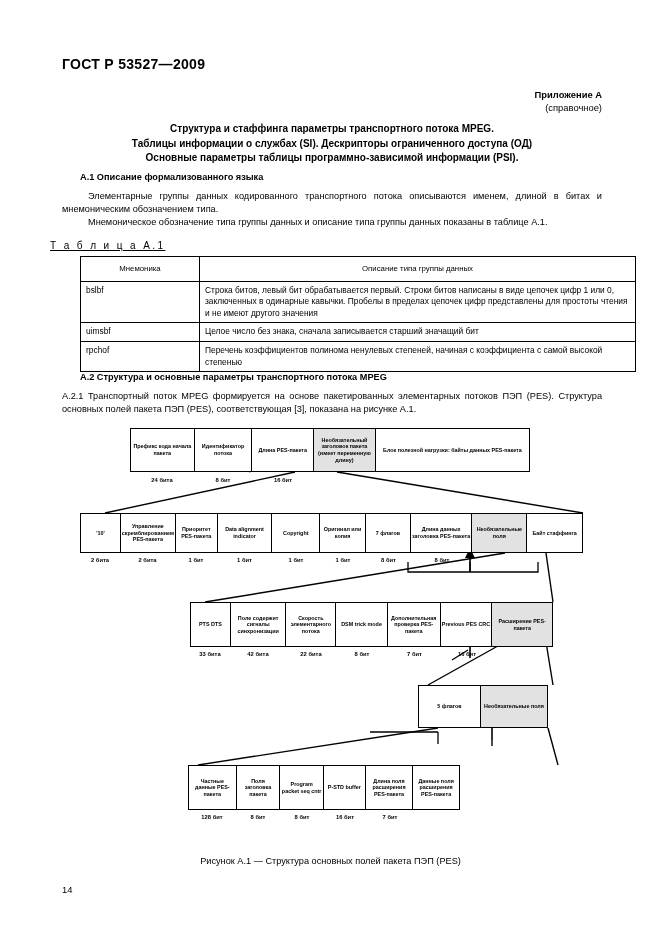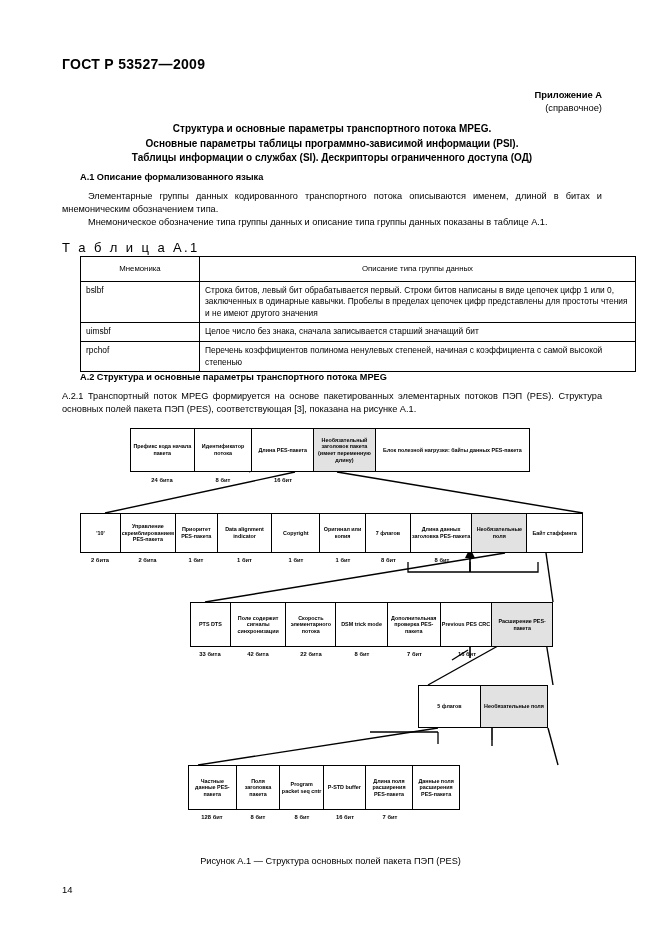--- a/index.html
+++ b/index.html
@@ -61,24 +61,25 @@
     font-size: 9.2px;
     line-height: 13.2px;
     text-align: justify;
   }
   .para .ind {
     display: block;
     text-indent: 26px;
   }
   .table-caption {
     position: absolute;
-    left: 62px;
+    left: 50px;
     top: 240px;
-    font-size: 13px;
+    font-size: 10px;
     letter-spacing: 2.4px;
+    text-decoration: underline;
   }
   table.a1 {
     position: absolute;
     left: 80px;
     top: 256px;
     width: 556px;
     border-collapse: collapse;
     font-size: 8.4px;
   }
   table.a1 th, table.a1 td {
@@ -161,23 +162,23 @@
 <div class="page">
 
   <div class="std-header">ГОСТ Р 53527—2009</div>
 
   <div class="annex-block">
     <div>Приложение  А</div>
     <div class="annex-sub">(справочное)</div>
   </div>
 
   <div class="title-block">
-    <div>Структура и основные параметры транспортного потока MPEG.</div>
+    <div>Структура и стаффинга параметры транспортного потока MPEG.</div>
+    <div>Таблицы информации о службах (SI). Дескрипторы ограниченного доступа (ОД)</div>
     <div>Основные параметры таблицы программно-зависимой информации (PSI).</div>
-    <div>Таблицы информации о службах (SI). Дескрипторы ограниченного доступа (ОД)</div>
   </div>
 
   <div class="sec-head" style="left:80px; top:172px;">А.1 Описание формализованного языка</div>
 
   <div class="para" style="left:62px; top:190px; width:540px;">
     <span class="ind">Элементарные группы данных кодированного транспортного потока описываются  именем, длиной в битах и мнемоническим обозначением типа.</span>
   </div>
 
   <div class="para" style="left:62px; top:216px; width:540px;">
     <span class="ind">Мнемоническое обозначение типа группы данных и описание типа группы данных показаны в таблице А.1.</span>

